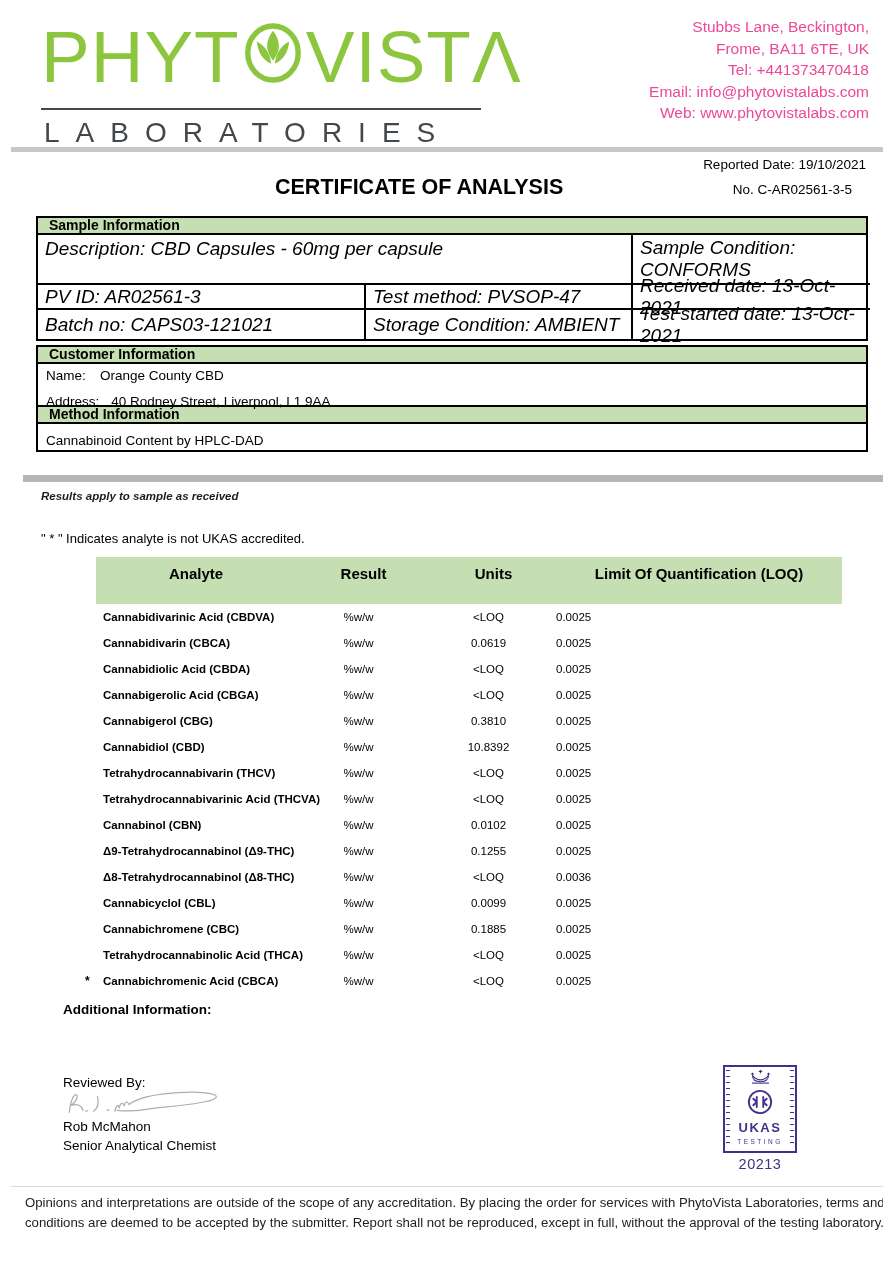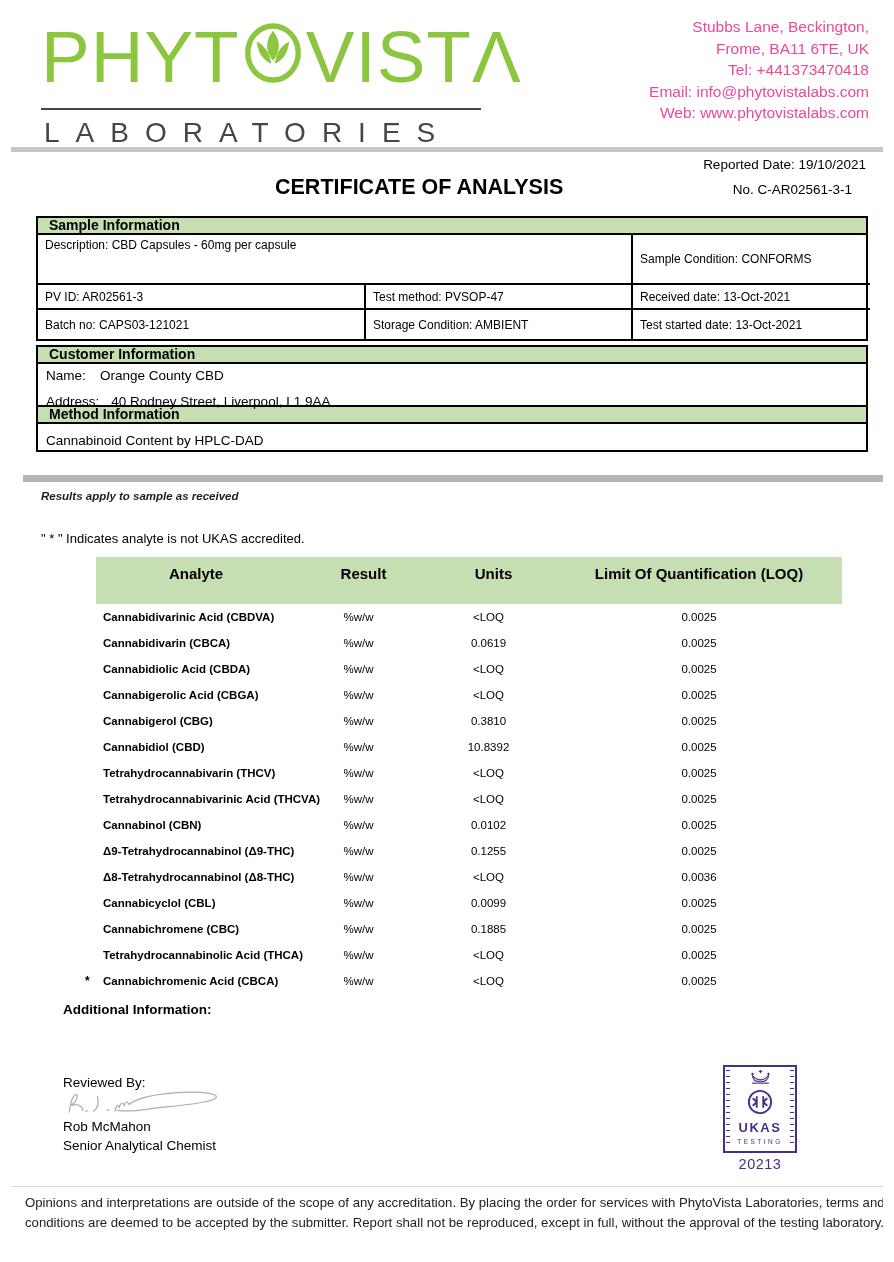--- a/index.html
+++ b/index.html
@@ -16,21 +16,21 @@
 
   .gray-line-1 { position: absolute; left: 0; top: 147px; width: 894px; height: 5px; background: #c7c7c7; }
 
   .reported-date { position: absolute; right: 17px; top: 157px; font-size: 13.5px; }
   .coa-number   { position: absolute; right: 31px; top: 182px; font-size: 13.5px; }
   .coa-title    { position: absolute; left: 264px; top: 175px; font-size: 21.5px; font-weight: bold; }
 
   
   .sec-bar { height: 19px; line-height: 15px; border: 2px solid #000; background: #c5dfb3; font-weight: bold; font-size: 14px; padding-left: 11px; }
   .si-table { position: absolute; left: 25px; top: 216px; width: 832px; border-radius: 16px; }
-  .si-grid { display: grid; grid-template-columns: 328px 267px 237px; grid-template-rows: 50px 25px 29px; border: 2px solid #000; border-top: none; font-size: 12px; }
+  .si-grid { display: grid; grid-template-columns: 328px 267px 237px; grid-template-rows: 50px 25px 29px; border: 2px solid #000; border-top: none; font-size: 19px; font-style: italic; }
   .si-cell { border-right: 2px solid #000; border-bottom: 2px solid #000; padding-left: 7px; display: flex; align-items: center; }
   .si-cell.no-r { border-right: none; }
   .si-cell.no-b { border-bottom: none; }
   .si-desc { grid-column: 1 / 3; align-items: flex-start; padding-top: 3px; }
   .cust-meth { position: absolute; left: 25px; top: 345px; width: 832px; }
   .cust-box { border: 2px solid #000; border-top: none; border-bottom: none; height: 41px; padding: 4px 0 0 8px; font-size: 13.5px; }
   .cust-line2 { margin-top: 11px; }
   .lbl-gap-name { display: inline-block; width: 54px; }
   .lbl-gap-addr { display: inline-block; margin-right: 12px; }
   .meth-box { border: 2px solid #000; border-top: none; height: 28px; padding: 9px 16px 0 8px; font-size: 13.5px; }
@@ -43,21 +43,21 @@
   
   .rt { position: absolute; left: 85px; top: 557px; width: 746px; }
   .rt-head { display: flex; background: #c5dfb3; height: 47px; padding-top: 8px; font-weight: bold; font-size: 15px; }
   .rt-h { text-align: center; }
   .rt-h.c1 { width: 200px; } .rt-h.c2 { width: 125px; } .rt-h.c3 { width: 135px; } .rt-h.c4 { width: 286px; }
   .rt-row { position: relative; display: flex; align-items: center; height: 26px; font-size: 11.5px; }
   .rt-flag { position: absolute; left: -11px; top: 6px; font-weight: bold; font-size: 12px; }
   .rt-analyte { width: 200px; font-weight: bold; padding-left: 7px; white-space: nowrap; overflow: visible; }
   .rt-units { width: 125px; text-align: center; }
   .rt-result { width: 135px; text-align: center; }
-  .rt-loq { width: 286px; text-align: center; }
+  .rt-loq { width: 286px; text-align: left; }
 
   .add-info { position: absolute; left: 52px; top: 1002px; font-size: 13.5px; font-weight: bold; }
 
   
   .reviewed { position: absolute; left: 52px; top: 1075px; font-size: 13.5px; }
   .signature { position: absolute; left: 50px; top: 1086px; }
   .sig-name { position: absolute; left: 52px; top: 1119px; font-size: 13.5px; }
   .sig-role { position: absolute; left: 52px; top: 1138px; font-size: 13.5px; }
 
   
@@ -100,21 +100,21 @@
     <div>Frome, BA11 6TE, UK</div>
     <div>Tel: +441373470418</div>
     <div>Email: info@phytovistalabs.com</div>
     <div>Web: www.phytovistalabs.com</div>
   </div>
 
   <div class="gray-line-1"></div>
 
   <div class="reported-date">Reported Date: 19/10/2021</div>
   <div class="coa-title">CERTIFICATE OF ANALYSIS</div>
-  <div class="coa-number">No. C-AR02561-3-1</div>
+  <div class="coa-number">No. C-AR02561-3-5</div>
 
   <div class="si-table">
     <div class="sec-bar">Sample Information</div>
     <div class="si-grid">
       <div class="si-cell si-desc">Description: CBD Capsules - 60mg per capsule</div>
       <div class="si-cell no-r">Sample Condition: CONFORMS</div>
       <div class="si-cell">PV ID: AR02561-3</div>
       <div class="si-cell">Test method: PVSOP-47</div>
       <div class="si-cell no-r">Received date: 13-Oct-2021</div>
       <div class="si-cell no-b">Batch no: CAPS03-121021</div>

